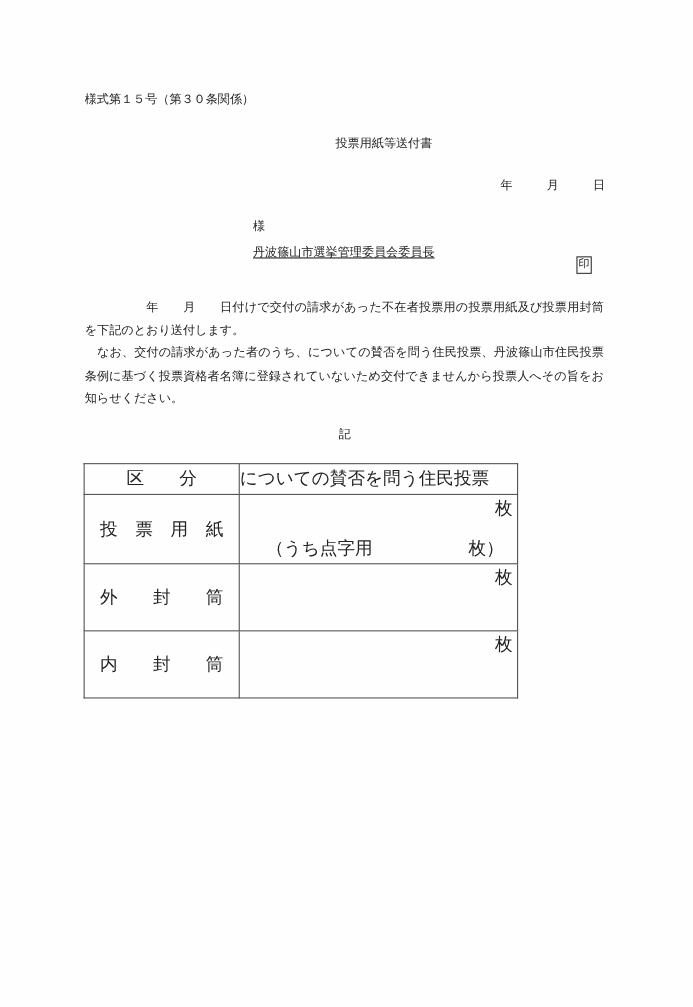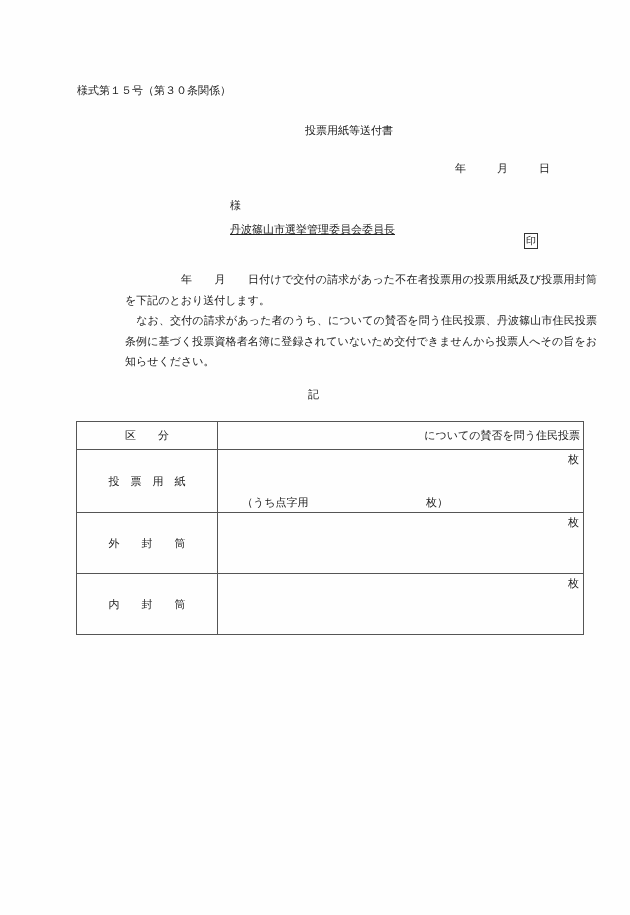--- a/index.html
+++ b/index.html
@@ -8,32 +8,32 @@
     font-family:"DejaVu Serif","Liberation Serif",serif; color:#222; font-size:11px;
   }
   .abs { position:absolute; white-space:nowrap; }
   .form-no { left:77px; top:83px; }
   .title { left:265px; top:123px;margin-left:40px; }
   .date { left:455px; top:161px; word-spacing:0; }
   .date span { display:inline-block; }
   .sama { left:230px; top:198px; }
   .chair { left:230px; top:222px;text-decoration:underline; }
   .seal { left:524px; top:233px; width:12px; height:14px; border:1px solid #333; font-size:10px; line-height:14px; text-align:center; }
-  .para { left:77px; width:472px; line-height:20.5px; white-space:normal; text-align:justify;margin-left:48px; }
+  .para { left:77px; width:472px; line-height:20.5px; white-space:normal; text-align:justify; }
   .p1 { top:270px; }
   .p2 { top:311px; }
   .ki { left:308px; top:387px; }
   table.doc-table {
-    position:absolute; left:76px; top:421px; width:508px; border-collapse:collapse;
-    font-size:11px;
+    position:absolute; left:76px; top:421px; width:395px; border-collapse:collapse;
+    font-size:16px;
   }
   table.doc-table td { border:1px solid #555; padding:0; vertical-align:top; }
   .col1 { width:140px; text-align:center; vertical-align:middle !important; }
   .hdr td { height:27px; }
-  .hdr .col2 { text-align:right; padding-right:3px; vertical-align:middle; }
+  .hdr .col2 { text-align:left; padding-right:3px; vertical-align:middle; }
   .r1 td { height:62px; }
   .r2 td, .r3 td { height:60px; }
   .cell2 { position:relative; }
   .mai { position:absolute; right:4px; top:2px; }
   .uchi { position:absolute; left:24px; bottom:2px;text-align:right; }
   .uchi-end { position:absolute; left:208px; bottom:2px; }
 </style>
 </head>
 <body>
 

